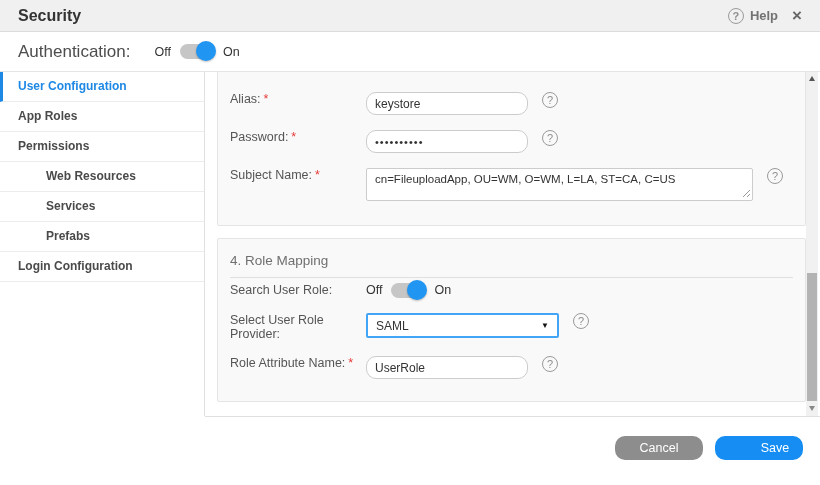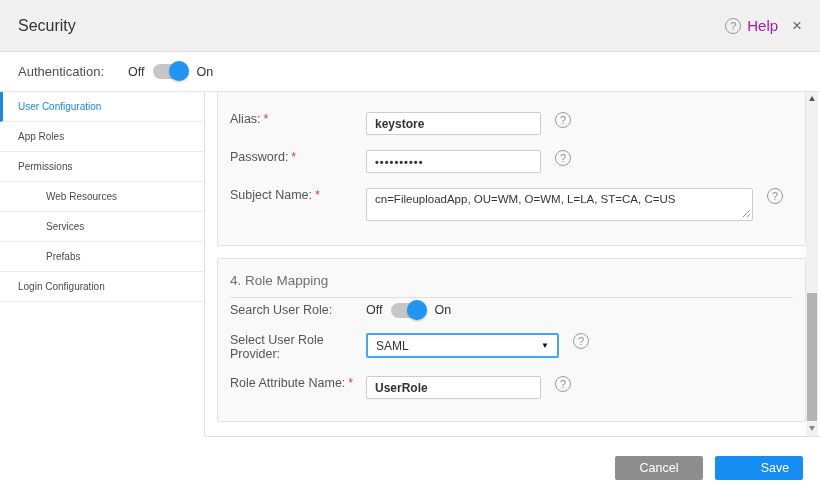--- a/index.html
+++ b/index.html
@@ -1,62 +1,62 @@
 <!DOCTYPE html>
 <html><head>
 <meta charset="utf-8">
 <style>
   * { margin:0; padding:0; box-sizing:border-box; }
   html,body { width:820px; height:485px; background:#fff; overflow:hidden;
     font-family:"Liberation Sans","DejaVu Sans",sans-serif; color:#4d4d4d; }
 
   
-  .topbar { height:52px; background:#f0f0f0; border-bottom:1px solid #dcdcdc;
-    display:flex; align-items:center; padding:0 18px; }
+  .topbar { height:32px; background:#f0f0f0; border-bottom:1px solid #dcdcdc;
+    display:flex; align-items:center; padding:0 18px;font-weight:bold; }
   .app-title { font-size:16px; color:#333; }
   .topbar-right { margin-left:auto; display:flex; align-items:center; gap:14px; }
   .help-group { display:flex; align-items:center; gap:6px; cursor:pointer; }
   .qicon { display:inline-block; width:16px; height:16px; border:1px solid #9a9a9a;
     border-radius:50%; color:#8f8f8f; font-size:11px; line-height:14px; text-align:center;
     flex:0 0 auto; }
-  .help-text { font-size:15px; color:#a21caf; }
+  .help-text { font-size:13px; color:#737373; }
   .close-x { font-size:17px; color:#666; cursor:pointer; line-height:1; }
 
   
   .auth-row { height:40px; display:flex; align-items:center; padding:0 18px;
     border-bottom:1px solid #e5e5e5; }
-  .auth-label { font-size:13px; color:#4d4d4d; }
+  .auth-label { font-size:17px; color:#4d4d4d; }
   .tlabel { font-size:12.5px; color:#333; }
   .auth-row .tlabel.off { margin-left:24px; }
   .switch { position:relative; width:34px; height:15px; background:#c6c6c6;
     border-radius:8px; margin:0 9px; cursor:pointer; flex:0 0 auto; }
   .switch .knob { position:absolute; right:-2px; top:-3px; width:20px; height:20px;
     border-radius:50%; background:#2095f2; box-shadow:0 1px 2px rgba(0,0,0,.25); }
 
   
   .body { display:flex; height:344px; }
   .sidebar { width:205px; border-right:1px solid #e0e0e0; background:#fff; flex:0 0 auto; }
-  .nav-item { height:30px; line-height:29px; font-size:10px; color:#4a4a4a;
+  .nav-item { height:30px; line-height:29px; font-size:12px; color:#4a4a4a;
     padding-left:18px; border-bottom:1px solid #ececec; cursor:pointer;
-    white-space:nowrap; overflow:hidden; }
+    white-space:nowrap; overflow:hidden;font-weight:bold; }
   .nav-item.sub { padding-left:46px; }
   .nav-item.active { color:#1e88e5; border-left:3px solid #1e88e5; padding-left:15px; }
 
   .main { flex:1; position:relative; background:#fff; }
   .cards { position:absolute; left:0; top:0; right:14px; }
   .card { margin-left:12px; border:1px solid #e4e4e4; background:#f9f9f9; border-radius:2px; }
   .card1 { border-top:none; border-radius:0 0 2px 2px; padding:20px 12px 24px 12px; }
   .card2 { margin-top:12px; padding:10px 12px 22px 12px; }
 
   .frow { display:flex; align-items:flex-start; }
   .frow + .frow { margin-top:15px; }
   .flabel { width:136px; font-size:12.5px; color:#555; flex:0 0 auto; }
   .req { color:#e53935; margin-left:3px; }
-  .tinput { width:175px; height:23px; border:1px solid #ccc; border-radius:2px;
-    background:#fff; font-family:inherit; font-size:12px; color:#333; padding:0 8px; outline:none;font-weight:bold; }
+  .tinput { width:162px; height:23px; border:1px solid #ccc; border-radius:10px;
+    background:#fff; font-family:inherit; font-size:12px; color:#333; padding:0 8px; outline:none; }
   .pwd { letter-spacing:1px; font-size:11px; }
   .ta-wrap { position:relative; width:387px; }
   .tarea { width:387px; height:33px; border:1px solid #ccc; border-radius:2px;
     background:#fff; font-family:inherit; font-size:11.5px; color:#333;
     padding:4px 8px; resize:none; outline:none; overflow:hidden; display:block; }
   .resize-corner { position:absolute; right:2px; bottom:3px; }
   .frow .qicon { margin-left:14px; }
 
   .card-title { font-size:13.5px; color:#6f6f6f; padding-top:4px; }
   .card-divider { border-top:1px solid #e0e0e0; margin-top:9px; }
@@ -79,21 +79,21 @@
   .tri-down { position:absolute; left:3px; top:4px; width:0; height:0;
     border-left:3.5px solid transparent; border-right:3.5px solid transparent;
     border-top:5px solid #888; }
   .sb-thumb { position:absolute; left:1px; top:201px; width:10px; height:128px;
     background:#b3b3b3; cursor:pointer; }
 
   
   .footer { height:57px; border-top:1px solid #e0e0e0; margin-left:205px;
     display:flex; justify-content:flex-end; align-items:flex-start;
     padding:19px 17px 0 0; gap:12px; background:#fff; }
-  .btn { width:88px; height:24px; border:none; border-radius:2px; color:#fff;
+  .btn { width:88px; height:24px; border:none; border-radius:10px; color:#fff;
     font-family:inherit; font-size:12.5px; cursor:pointer; text-align:center; }
   .btn-cancel { background:#8d8d8d; }
   .btn-save { background:#168df2;padding-left:32px; }
 </style>
 </head>
 <body>
 
 <div class="topbar">
   <div class="app-title">Security</div>
   <div class="topbar-right">

